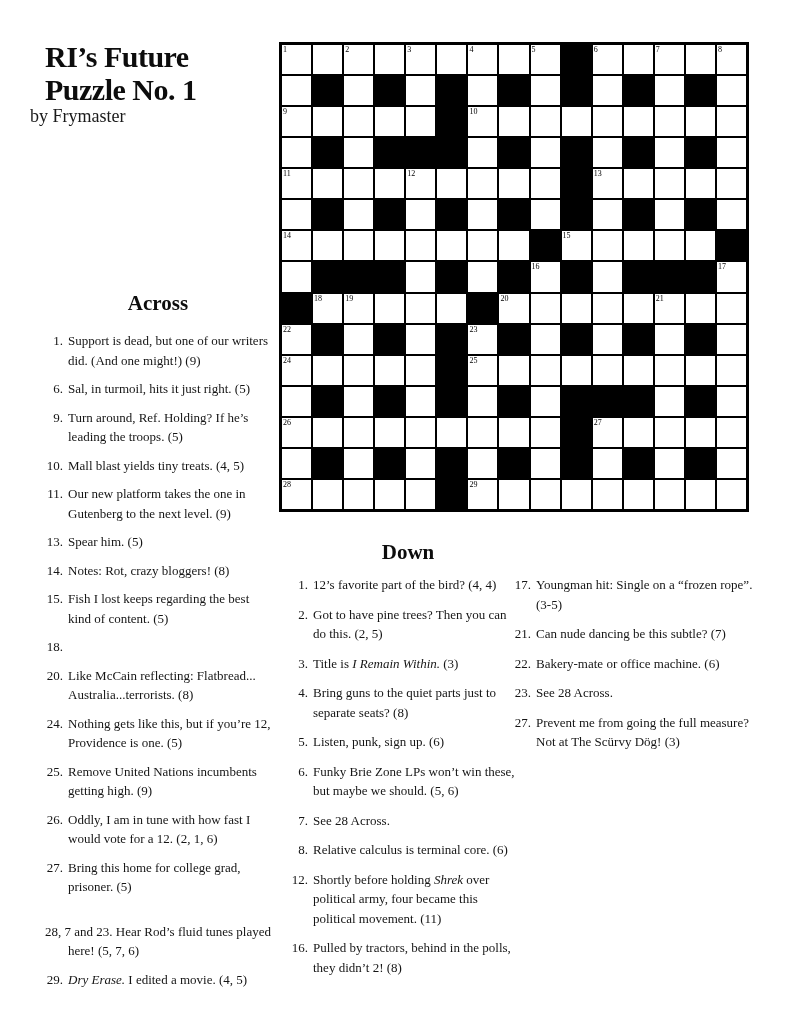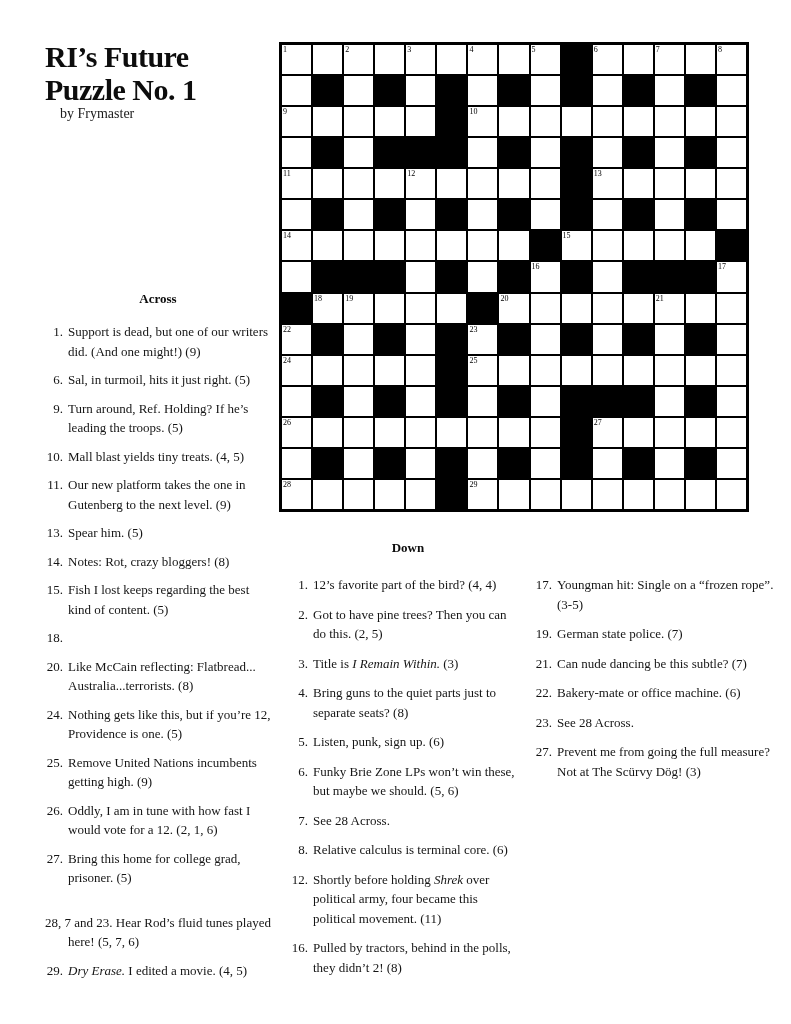--- a/index.html
+++ b/index.html
@@ -12,50 +12,50 @@
     margin:0 auto;
     overflow:hidden;
   }
   
   .title{
     position:absolute;left:45px;top:40px;width:232px;
     font-size:30px;line-height:33px;font-weight:bold;
     letter-spacing:-0.5px;color:#0d0d0d;
   }
   .byline{
-    position:absolute;left:60px;top:106px;
-    font-size:14px;color:#1a1a1a;
+    position:absolute;left:30px;top:106px;
+    font-size:18px;color:#1a1a1a;
   }
   
   .grid{
     position:absolute;left:279px;top:42px;
     width:470px;height:470px;box-sizing:border-box;
     background:#000;padding:3px;
     display:grid;
     grid-template-columns:repeat(15,1fr);
     grid-template-rows:repeat(15,1fr);
     gap:2px;
   }
   .cell{background:#fff;position:relative;}
   .cell.black{background:#000;}
   .cellnum{
     position:absolute;top:0;left:1px;
     font-size:8px;line-height:9px;
     font-family:"Liberation Serif", serif;color:#000;
   }
   
   .heading{
-    font-size:13px;font-weight:bold;text-align:center;
+    font-size:21px;font-weight:bold;text-align:center;
     color:#0d0d0d;margin:0;
   }
   .across{position:absolute;left:42px;top:291px;width:232px;}
   .across .heading{margin-bottom:15px;}
   .down-heading{position:absolute;left:295px;top:540px;width:226px;}
   .down-col1{position:absolute;left:287px;top:575px;width:230px;}
-  .down-col2{position:absolute;left:531px;top:575px;width:250px;}
+  .down-col2{position:absolute;left:510px;top:575px;width:250px;}
   .clue{
     display:flex;
     font-size:13px;line-height:1.5;
     margin-bottom:9px;color:#151515;
   }
   .down-col1 .clue,.down-col2 .clue{margin-bottom:10px;}
   .clue .num{
     flex:0 0 21px;width:21px;text-align:right;
     margin-right:5px;white-space:nowrap;
   }
@@ -468,24 +468,20 @@
         <span class="num">16.</span>
         <span class="txt"><span>Pulled by tractors, behind in the polls, they didn’t 2! (8)</span></span>
       </div>
     </div>
   <div class="down-col2" id="down-col2">
       <div class="clue">
         <span class="num">17.</span>
         <span class="txt"><span>Youngman hit: Single on a “frozen rope”. (3-5)</span></span>
       </div>
       <div class="clue">
-        <span class="num">19.</span>
-        <span class="txt"><span>German state police. (7)</span></span>
-      </div>
-      <div class="clue">
         <span class="num">21.</span>
         <span class="txt"><span>Can nude dancing be this subtle? (7)</span></span>
       </div>
       <div class="clue">
         <span class="num">22.</span>
         <span class="txt"><span>Bakery-mate or office machine. (6)</span></span>
       </div>
       <div class="clue">
         <span class="num">23.</span>
         <span class="txt"><span>See 28 Across.</span></span>

